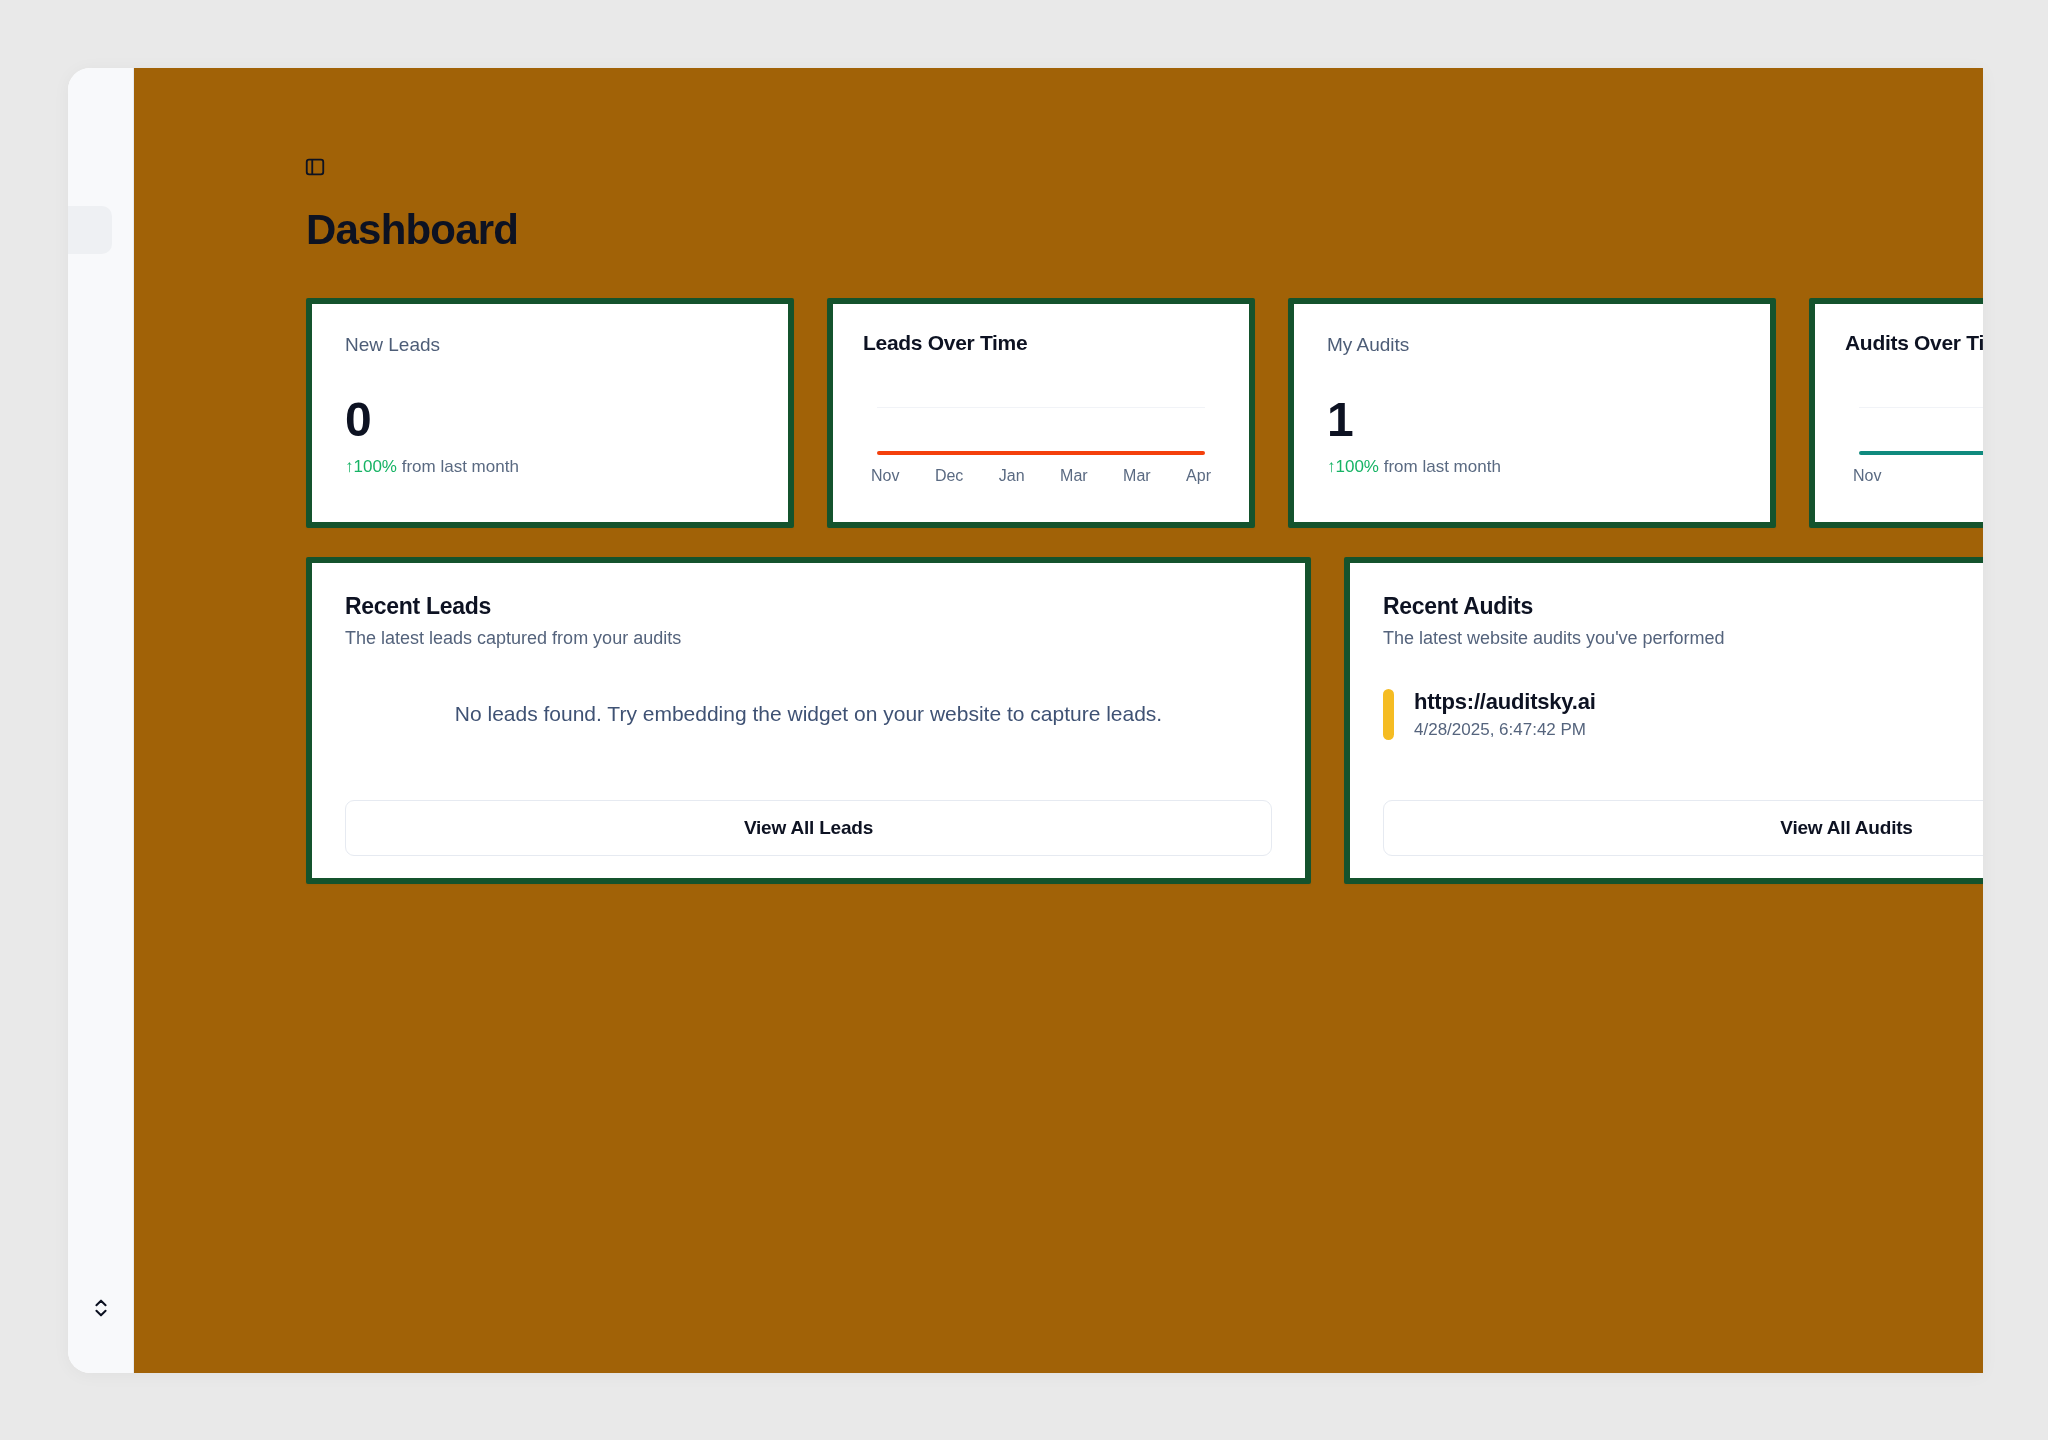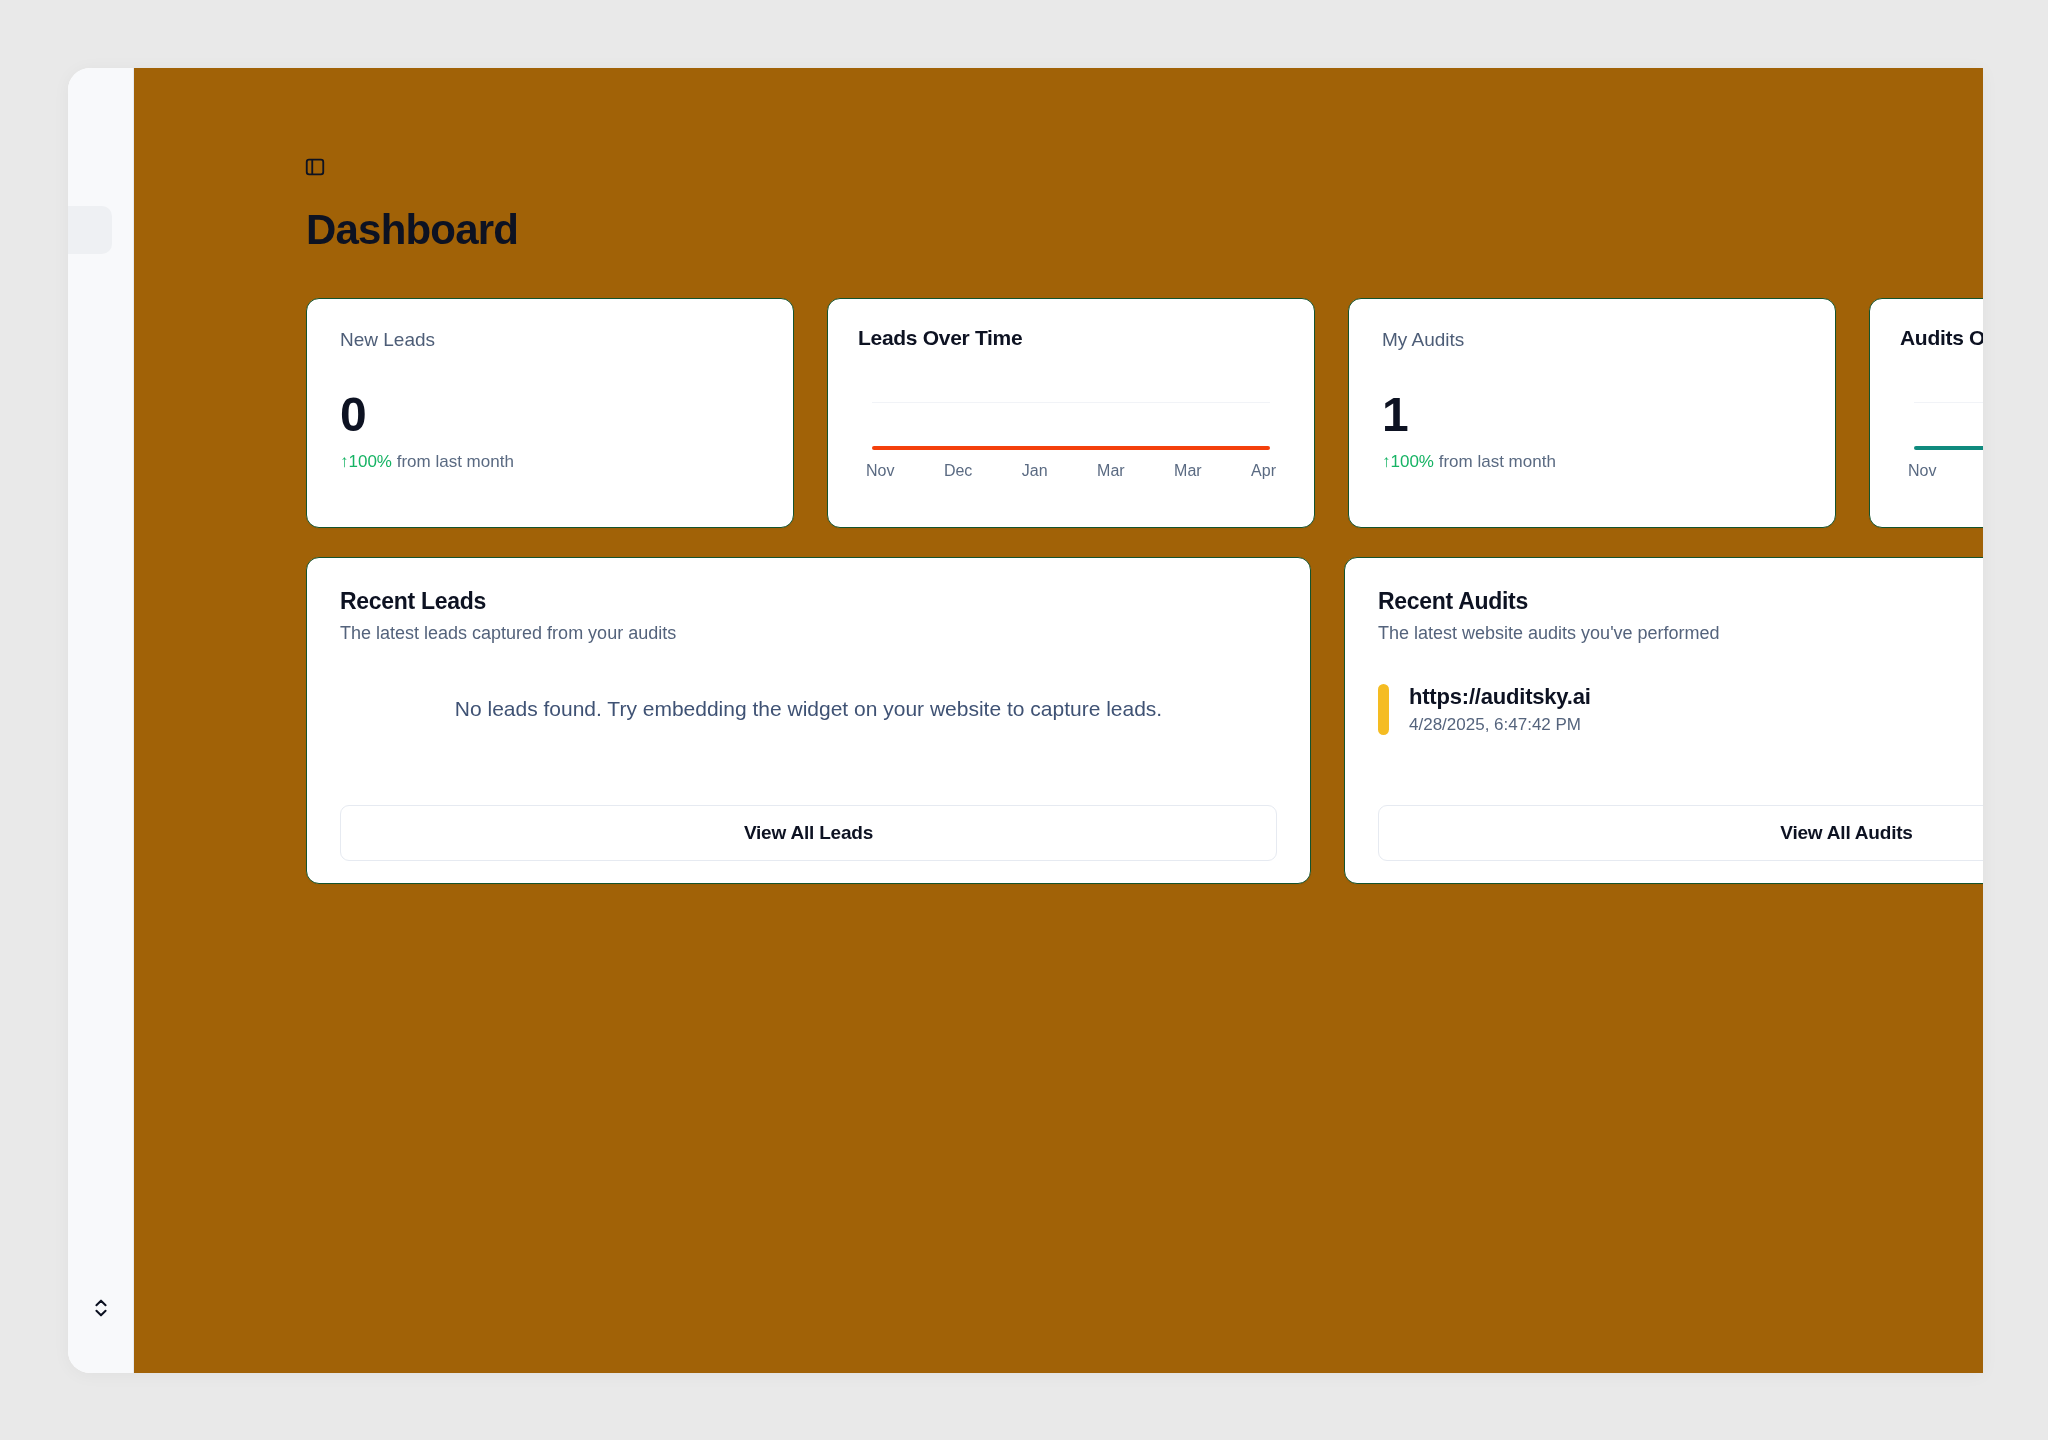--- a/index.html
+++ b/index.html
@@ -71,30 +71,30 @@
 
   
   .row-top {
     position: absolute;
     left: 172px; top: 230px;
     display: flex;
     gap: 33px;
   }
   .card {
     background: #ffffff;
-    border: 1px solid #14532d;
-    border-radius: 13px;
+    border: 6px solid #14532d;
+    border-radius: 2px;
     box-shadow: 0 1px 2px rgba(16,24,40,0.04);
   }
   .card-stat {
     width: 488px; height: 230px;
     padding: 30px 33px;
   }
   .card-chart {
-    width: 488px; height: 230px;
+    width: 428px; height: 230px;
     padding: 27px 30px 20px 30px;
   }
   .stat-label {
     font-size: 19px;
     color: #4d5d77;
     font-weight: 500;
   }
   .stat-value {
     margin-top: 40px;
     font-size: 48px;

